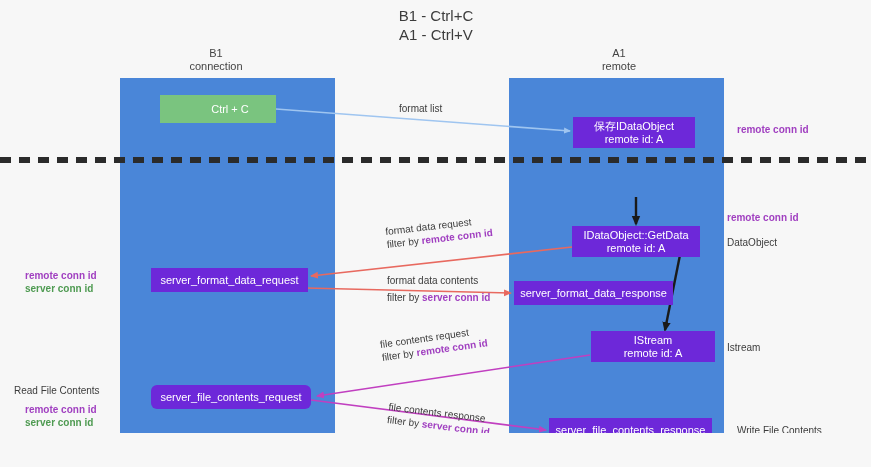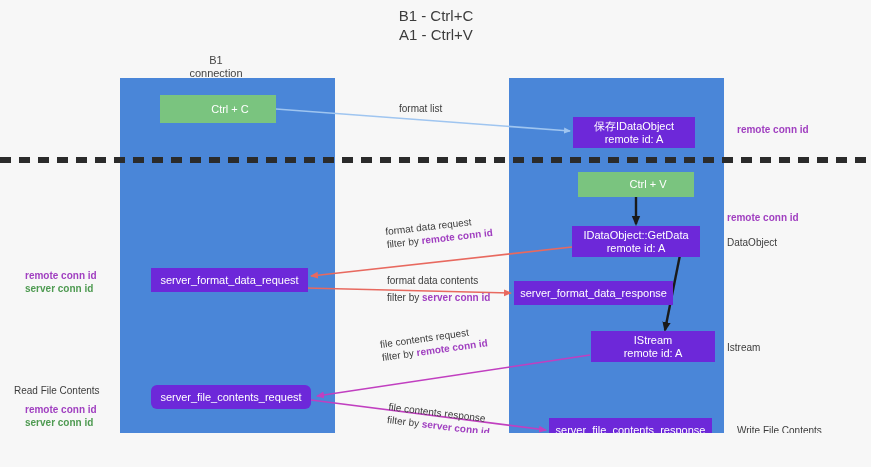--- a/index.html
+++ b/index.html
@@ -20,21 +20,20 @@
   .lane {
     position: absolute;
     background: #4a86d8;
   }
   .lane-header {
     position: absolute;
     text-align: center;
     color: #444444;
     font-size: 11px;
     line-height: 13px;
-    margin-top: 7px;
   }
   .title {
     position: absolute;
     text-align: center;
     color: #3c3c3c;
     font-size: 15px;
     line-height: 19px;
   }
   .node {
     position: absolute;
@@ -92,20 +91,24 @@
 
   <div class="title" style="left:336px; top:6px; width:200px;">
     <div>B1 - Ctrl+C</div>
     <div>A1 - Ctrl+V</div>
   </div>
 
   <div class="lane-header" style="left:146px; top:47px; width:140px;">
     <div>B1</div>
     <div>connection</div>
   </div>
+  <div class="lane-header" style="left:549px; top:47px; width:140px;">
+    <div>A1</div>
+    <div>remote</div>
+  </div>
 
   <div class="lane" style="left:120px; top:78px; width:215px; height:389px;"></div>
   <div class="lane" style="left:509px; top:78px; width:215px; height:389px;"></div>
 
   <svg class="overlay" viewBox="0 0 871 467">
     <defs>
       <marker id="ah-blue" markerWidth="7" markerHeight="7" refX="6" refY="3.5" orient="auto" markerUnits="userSpaceOnUse">
         <path d="M0,0.5 L7,3.5 L0,6.5 z" fill="#9fc5f0"></path>
       </marker>
       <marker id="ah-red" markerWidth="8" markerHeight="8" refX="7" refY="4" orient="auto" markerUnits="userSpaceOnUse">
@@ -138,23 +141,20 @@
 
   <div class="node green" style="left:160px; top:95px; width:116px; height:28px;">
     <span>Ctrl + C</span>
   </div>
 
   <div class="node orange" style="left:573px; top:117px; width:122px; height:31px;">
     <span>保存IDataObject</span>
     <span>remote id: A</span>
   </div>
 
-  <div class="node green" style="left:578px; top:172px; width:116px; height:25px;">
-    <span>Ctrl + V</span>
-  </div>
 
   <div class="node orange" style="left:572px; top:226px; width:128px; height:31px;">
     <span>IDataObject::GetData</span>
     <span>remote id: A</span>
   </div>
 
   <div class="node orange" style="left:151px; top:268px; width:157px; height:24px;">
     <span>server_format_data_request</span>
   </div>
 

